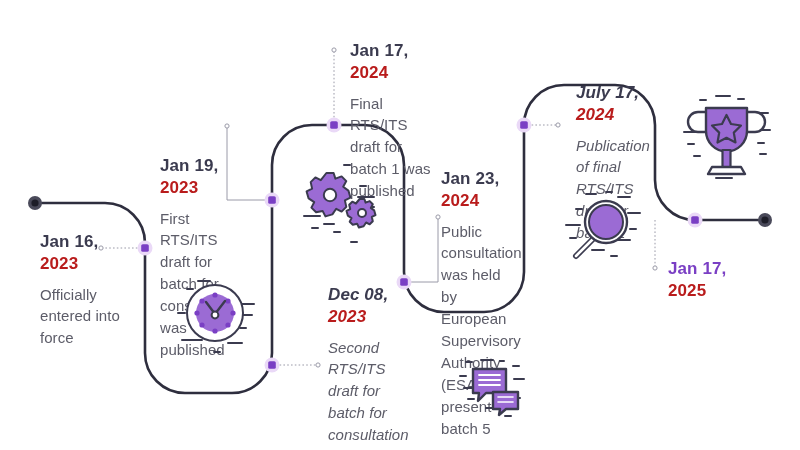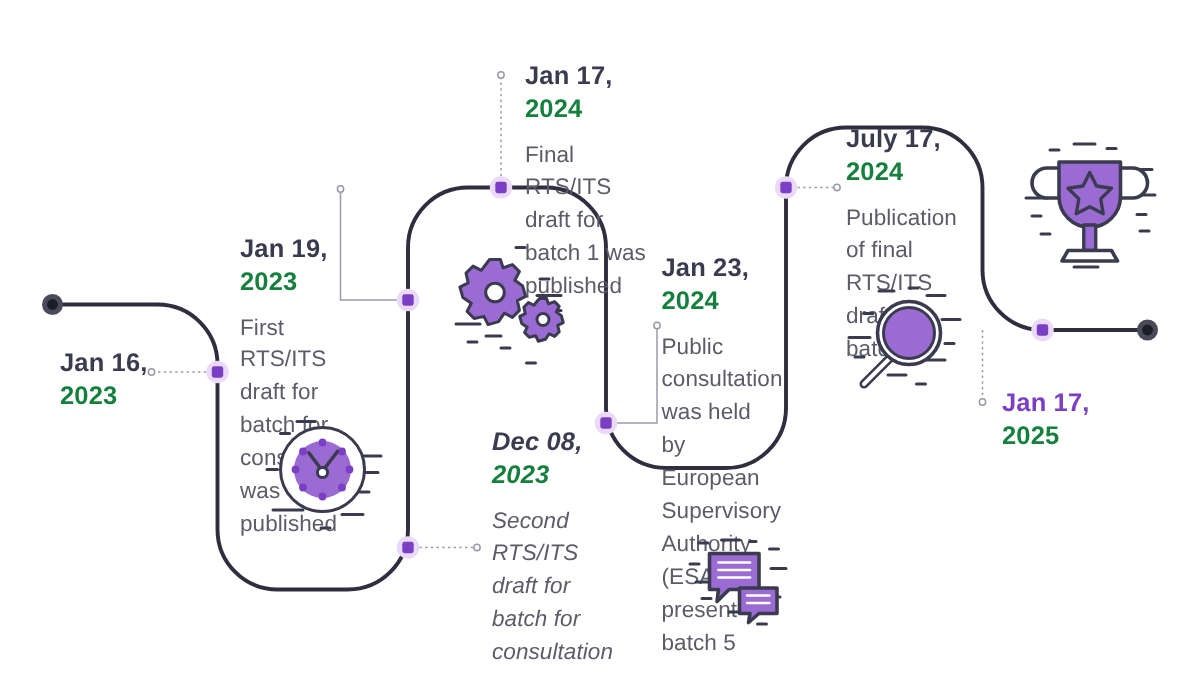--- a/index.html
+++ b/index.html
@@ -30,21 +30,21 @@
     width: 118px;
   }
   .ms .dline1, .ms .dline2 {
     font-size: 17px;
     font-weight: bold;
     line-height: 1.28;
     letter-spacing: .1px;
     white-space: nowrap;
   }
   .ms .dline1 { color: #3b3b4f; }
-  .ms .dline2 { color: #15803d; }
+  .ms .dline2 { color: #b91c1c; }
   .ms.allpurple .dline1 { color: #7a3fc4; }
   .ms .desc {
     margin-top: 9px;
     font-size: 15px;
     line-height: 1.46;
     color: #5c5c68;
     letter-spacing: .05px;
   }
   
   .icon {
@@ -140,20 +140,21 @@
     </g>
     <g>
       <circle cx="695" cy="220" r="7.5" fill="#ead9f7"></circle>
       <rect x="691.2" y="216.2" width="7.6" height="7.6" rx="1.6" fill="#7a3fc4"></rect>
     </g>
   </svg>
 
   <div class="ms" style="left:40px; top:231px; width:88px;">
     <div class="dline1">Jan 16,</div>
     <div class="dline2">2023</div>
+    <div class="desc">Officially entered into force</div>
   </div>
 
   <div class="ms" style="left:160px; top:124px; width:82px;margin-top:31px;">
     <div class="dline1">Jan 19,</div>
     <div class="dline2">2023</div>
     <div class="desc">First RTS/ITS draft for batch for consultation was published</div>
   </div>
 
   <div class="ms" style="left:350px; top:40px; width:85px;">
     <div class="dline1">Jan 17,</div>
@@ -166,21 +167,21 @@
     <div class="dline2">2023</div>
     <div class="desc">Second RTS/ITS draft for batch for consultation was published</div>
   </div>
 
   <div class="ms" style="left:441px; top:168px; width:78px;">
     <div class="dline1">Jan 23,</div>
     <div class="dline2">2024</div>
     <div class="desc">Public consultation was held by European Supervisory Authority (ESAs) to present batch 5</div>
   </div>
 
-  <div class="ms" style="left:564px; top:82px; width:82px;">
+  <div class="ms" style="left:576px; top:82px; width:82px;font-style:italic;">
     <div class="dline1">July 17,</div>
     <div class="dline2">2024</div>
     <div class="desc">Publication of final RTS/ITS draft for batch 2</div>
   </div>
 
   <div class="ms allpurple" style="left:668px; top:258px; width:98px;">
     <div class="dline1">Jan 17,</div>
     <div class="dline2">2025</div>
   </div>
 

